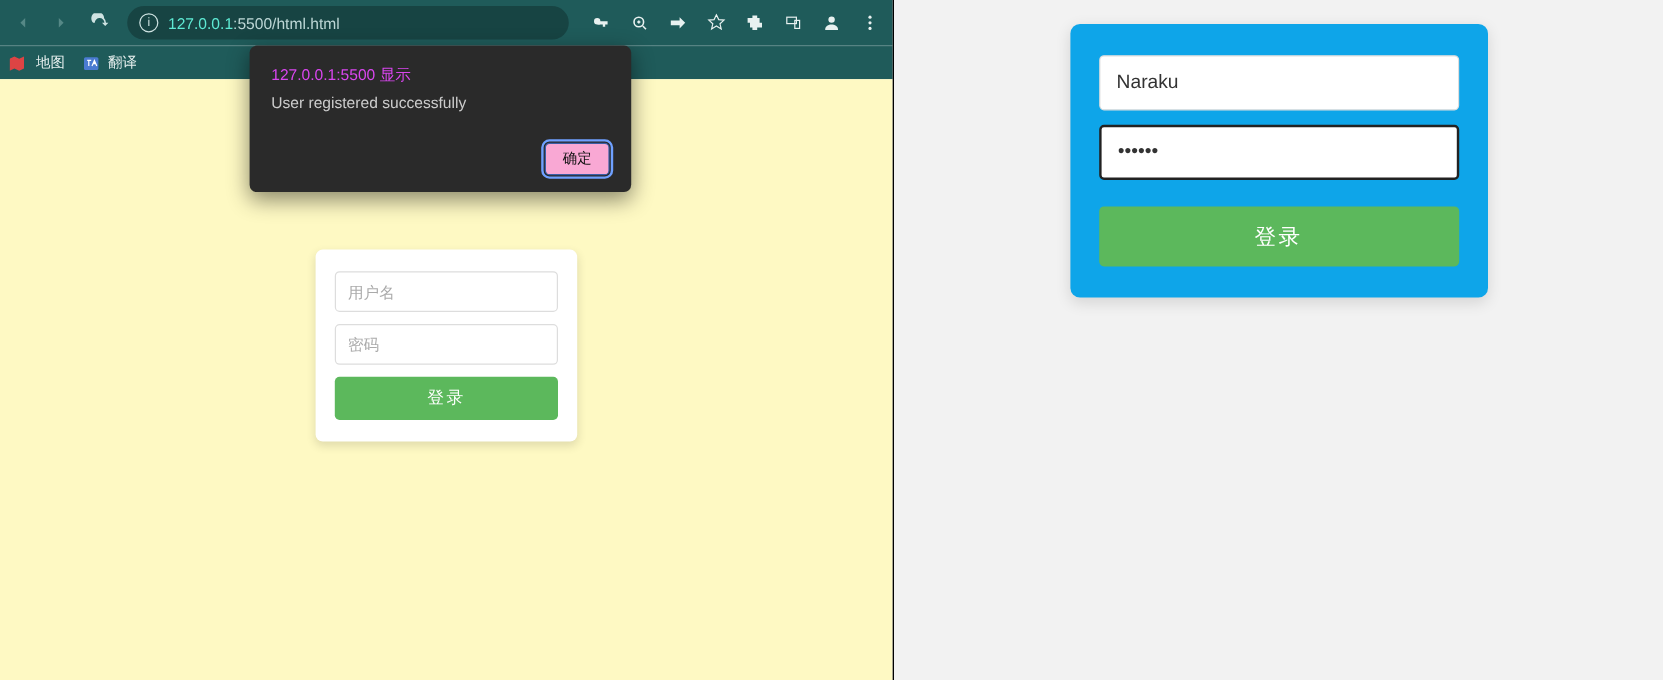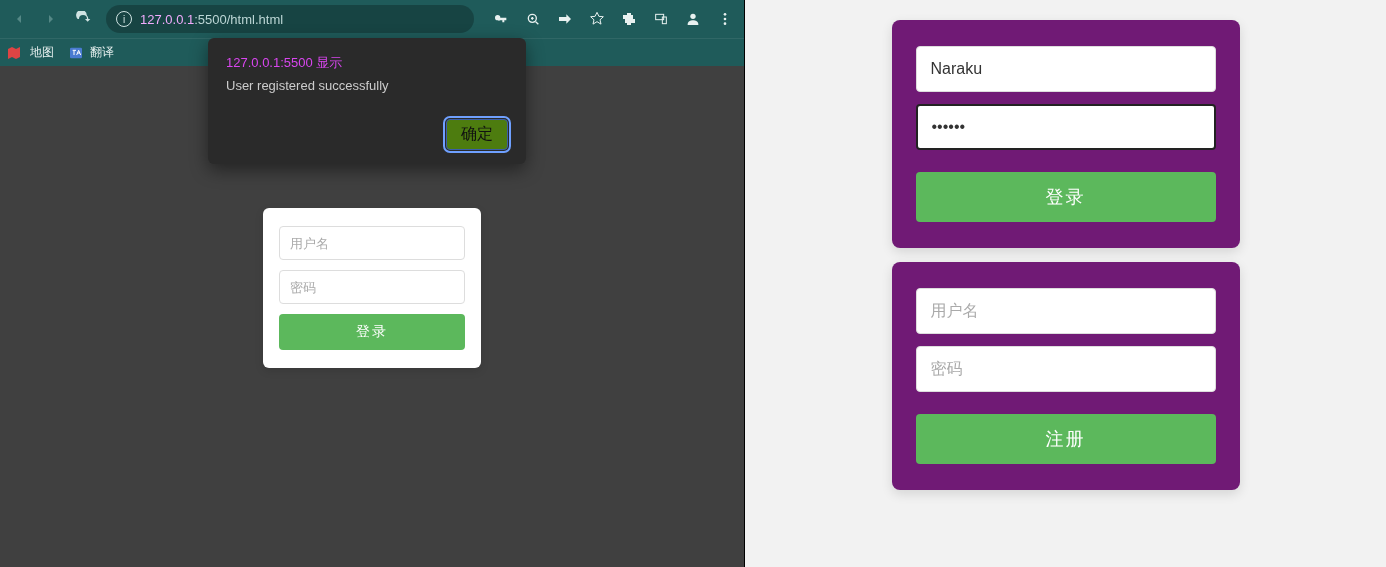--- a/index.html
+++ b/index.html
@@ -67,21 +67,21 @@
       padding: 0 10px;
       color: #e8f1f0;
       font-size: 13px;
       gap: 8px;
       margin: 0 4px;
     }
     .url-field .info {
       width:16px;height:16px;border:1.5px solid #cfe3e2;border-radius:50%;
       display:flex;align-items:center;justify-content:center;font-size:10px;color:#cfe3e2;
     }
-    .url-text { color: #f0abfc; }
+    .url-text { color: #5eead4; }
     .url-rest { color: #bcd6d5; }
     .toolbar-icons { display:flex; align-items:center; gap:6px; margin-left:4px; }
     .toolbar-icons .ic {
       width:26px;height:26px;display:flex;align-items:center;justify-content:center;color:#e8f1f0;
     }
     .toolbar-icons svg { width:16px;height:16px;fill:#e8f1f0; }
 
     .bookmark-bar {
       height: 28px;
       display:flex;align-items:center;padding:0 8px;gap:14px;
@@ -102,35 +102,35 @@
       color:#e6e6e6;
       border-radius:6px;
       box-shadow:0 6px 18px rgba(0,0,0,.45);
       padding:16px 18px 14px 18px;
       font-size:13px;
     }
     .alert-title {color:#d946ef;margin-bottom:6px;}
     .alert-msg {color:#ccc;margin-bottom:26px;}
     .alert-btn-row {display:flex;justify-content:flex-end;}
     .alert-btn {
-      background:#4d7c0f;
+      background:#f9a8d4;
       color:#111;
       border:1px solid #3a5ea6;
       outline:2px solid #6fa0ff;
       outline-offset:1px;
       padding:4px 14px;
       border-radius:4px;
-      font-size:16px;
+      font-size:12px;
     }
 
     
     .content-area-left {
       position:absolute;
       top:66px; left:0; right:0; bottom:0;
-      background:#404040;
+      background:#fef9c3;
       display:flex;flex-direction:column;align-items:center;
       padding-top:142px;
     }
     .card {
       background:#fff;
       border-radius:6px;
       box-shadow:0 3px 8px rgba(0,0,0,.12);
       padding:18px 16px;
       width:218px;
       margin-bottom:12px;
@@ -146,21 +146,21 @@
       margin-bottom:10px;
     }
     .card input::placeholder { color:#aaa; }
     .card .btn {
       width:100%;height:36px;border:none;border-radius:4px;
       background:#5cb85c;color:#fff;font-size:14px;letter-spacing:2px;
     }
 
     
     .r-card {
-      background:#701a75;
+      background:#0ea5e9;
       border-radius:8px;
       box-shadow:0 4px 12px rgba(0,0,0,.12);
       padding:26px 24px;
       width:348px;
       margin-bottom:14px;
     }
     .r-card input {
       width:100%;
       height:46px;
       border:1px solid #ddd;
@@ -293,19 +293,14 @@
 <div class="divider-line"></div>
 
 <div class="right-pane">
 
   <div class="r-card">
     <input type="text" value="Naraku" style="">
     <input type="text" class="active" value="••••••" style="">
     <button class="btn">登录</button>
   </div>
 
-  <div class="r-card">
-    <input type="text" placeholder="用户名" style="">
-    <input type="text" placeholder="密码" style="">
-    <button class="btn">注册</button>
-  </div>
 
 </div>
 
 </body></html>

